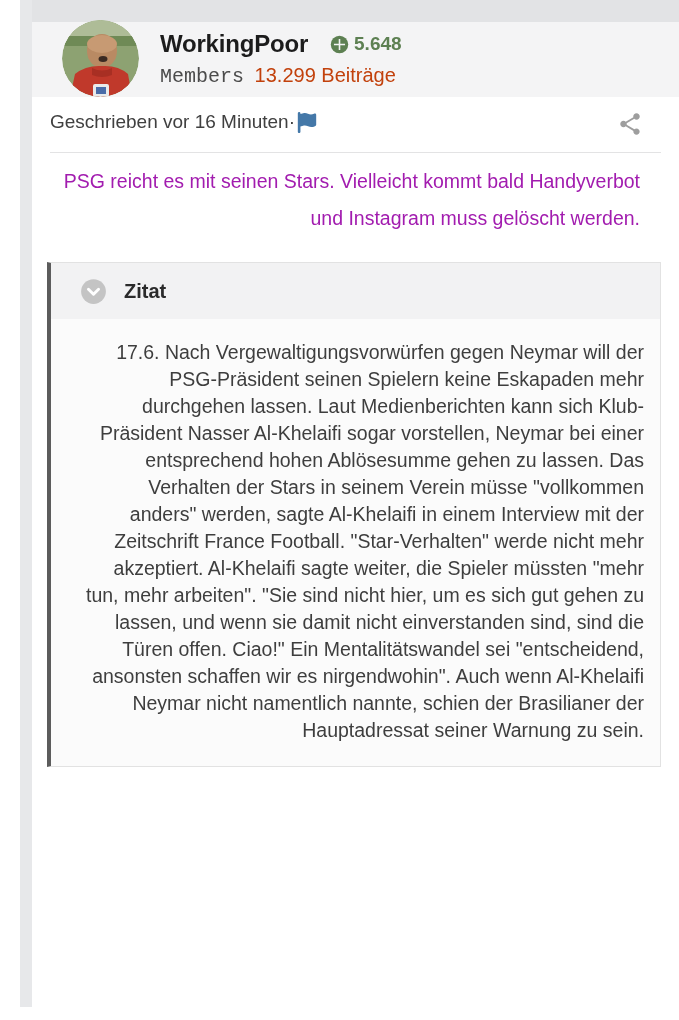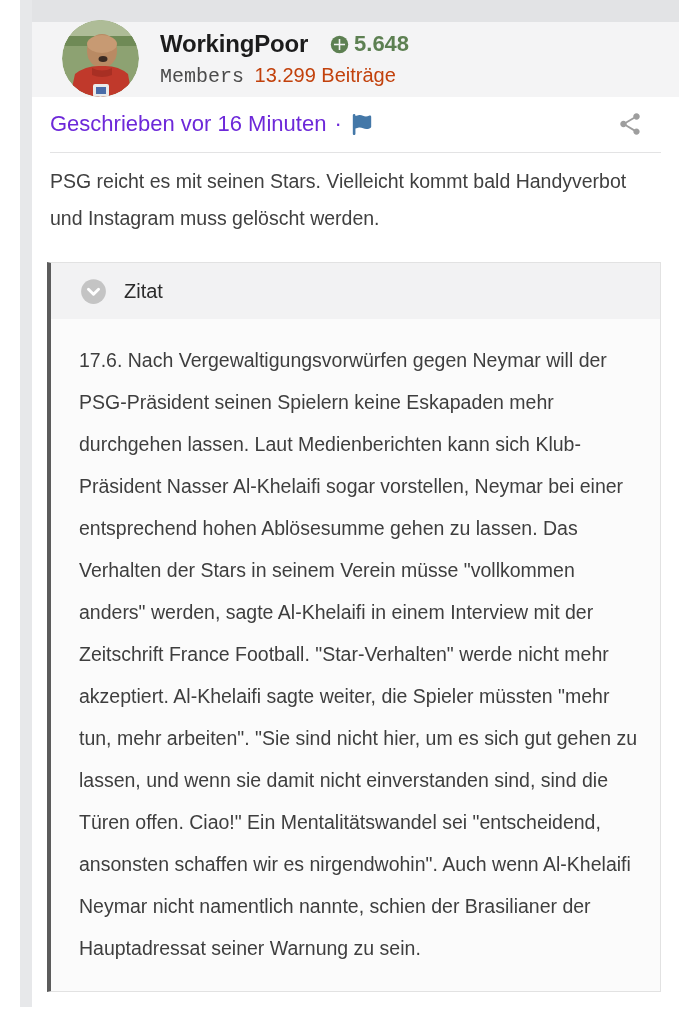--- a/index.html
+++ b/index.html
@@ -1,56 +1,56 @@
 <!DOCTYPE html>
 <html><head>
 <meta charset="utf-8">
 <style>
   html,body{margin:0;padding:0;}
   body{
     width:679px;height:1020px;background:#ffffff;overflow:hidden;
     font-family:"Liberation Sans", sans-serif;
     -webkit-font-smoothing:antialiased;
   }
-  .stage{position:relative;width:679px;height:1020px;background:#ffffff;}
+  .stage{position:relative;width:679px;height:1020px;background:#ffffff;text-align:right;}
   .bg-top{position:absolute;left:20px;top:0;width:659px;height:22px;background:#e2e3e5;}
   .bg-left{position:absolute;left:20px;top:0;width:12px;height:1007px;background:#e7e8ea;}
   .card{position:absolute;left:32px;top:22px;width:647px;height:998px;background:#ffffff;}
 
   
   .post-header{position:absolute;left:0;top:0;width:647px;height:75px;background:#f4f4f5;}
   .avatar{position:absolute;left:30px;top:-2px;width:77px;height:77px;border-radius:50%;overflow:hidden;}
   .author-row{position:absolute;left:128px;top:8px;display:flex;align-items:center;gap:22px;}
   .author-name{font-size:24px;font-weight:bold;color:#1c1c1c;letter-spacing:-0.2px;}
   .rep-badge{display:flex;align-items:center;gap:5px;}
-  .rep-count{font-size:22px;font-weight:bold;color:#5d8052;}
+  .rep-count{font-size:19px;font-weight:bold;color:#5d8052;}
   .author-meta{position:absolute;left:128px;top:42px;font-size:20px;}
   .member-group{color:#4b4b4b;font-family:Liberation Mono, monospace;}
   .post-count{color:#c2410c;margin-left:5px;}
 
   
   .byline{position:absolute;left:0;top:75px;width:647px;height:55px;background:#ffffff;}
-  .byline-text{position:absolute;left:18px;top:14px;font-size:22px;color:#6d28d9;display:flex;align-items:center;gap:8px;}
+  .byline-text{position:absolute;left:18px;top:14px;font-size:19px;color:#404040;display:flex;align-items:center;gap:0;}
   .flag-wrap{display:inline-flex;margin-left:2px;}
   .share-btn{position:absolute;right:36px;top:13px;width:27px;height:27px;display:flex;align-items:center;justify-content:center;cursor:pointer;}
   .divider{position:absolute;left:18px;top:130px;width:611px;height:1px;background:#e3e3e4;}
 
   
   .post-body{position:absolute;left:18px;top:141px;width:590px;margin:0;
-    font-size:19.5px;line-height:37px;color:#404040;}
+    font-size:19.5px;line-height:37px;color:#a21caf;}
 
   
   .quote{position:absolute;left:15px;top:240px;width:614px;box-sizing:border-box;
     border:1px solid #e2e2e2;border-left:4px solid #5c5c5c;background:#fbfbfb;}
   .quote-header{height:56px;background:#f2f2f3;display:flex;align-items:center;gap:17px;
     padding-left:29px;cursor:pointer;}
   .quote-toggle{width:27px;height:27px;display:flex;}
-  .quote-title{font-size:20px;font-weight:normal;color:#2b2b2b;}
+  .quote-title{font-size:20px;font-weight:bold;color:#2b2b2b;}
   .quote-body{padding:20px 16px 22px 28px;}
-  .quote-body p{margin:0;font-size:19.5px;line-height:42px;color:#3e3e3e;max-width:565px;}
+  .quote-body p{margin:0;font-size:19.5px;line-height:27px;color:#3e3e3e;max-width:565px;}
 </style>
 </head>
 <body>
 
 <div class="stage">
   <div class="bg-top"></div>
   <div class="bg-left"></div>
 
   <div class="card">
 

